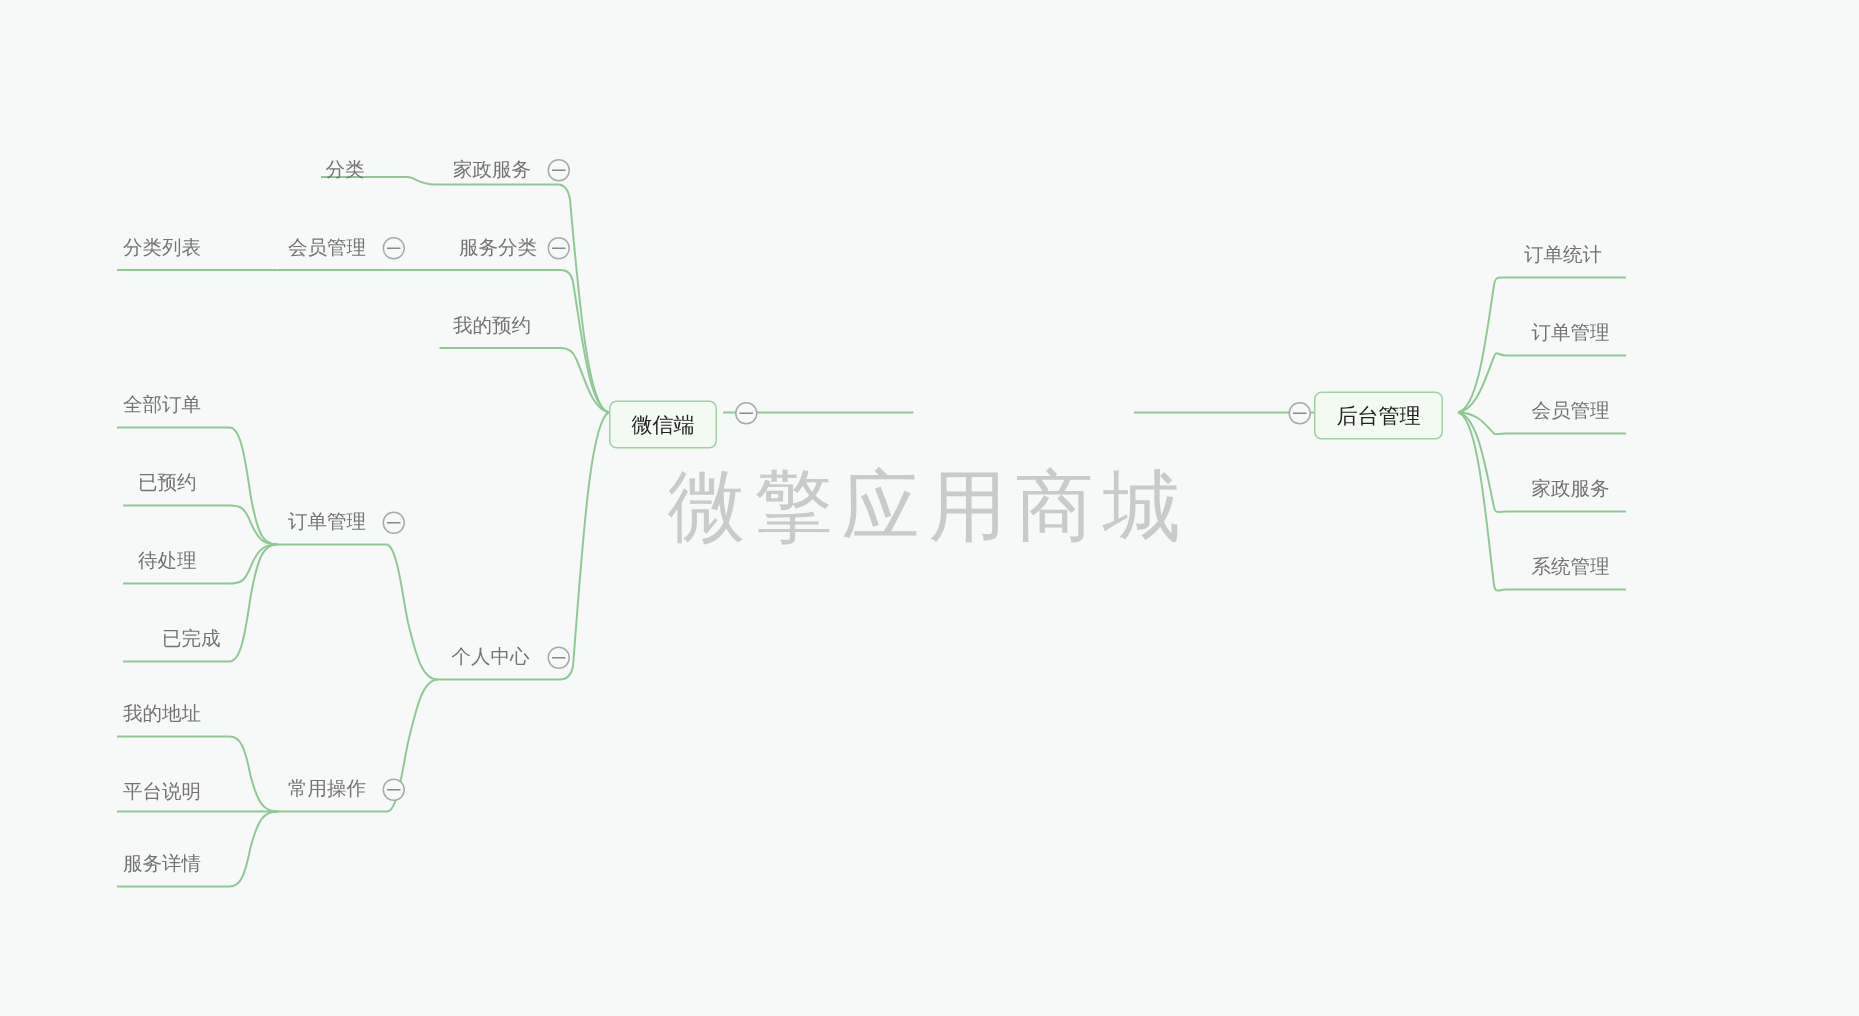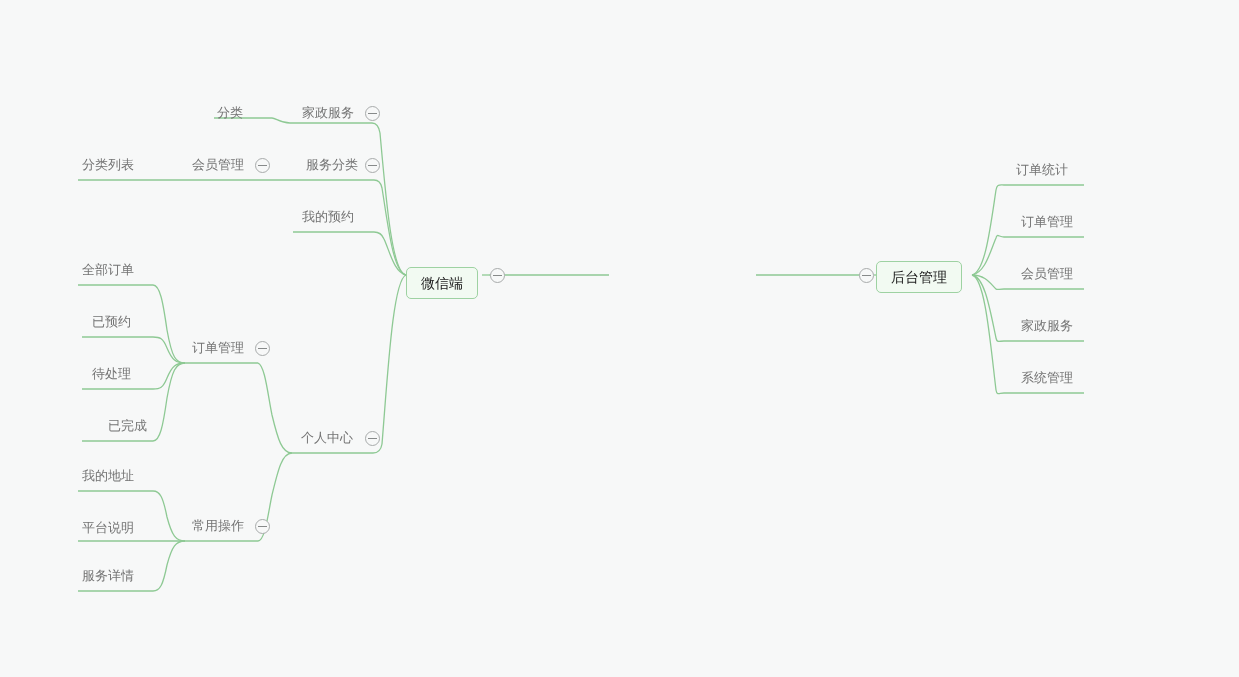--- a/index.html
+++ b/index.html
@@ -142,20 +142,21 @@
       <path d="M185,541 C176,541 172,546 167,565 C163,585 160,591 153,591 L78,591"></path>
 
       <path d="M972,275 C985,272 990,230 996,190 C997,184 999,185 1004,185 L1084,185"></path>
       <path d="M972,275 C985,273 990,252 996,238 C997,233 999,237 1004,237 L1084,237"></path>
       <path d="M972,275 C985,275 990,283 996,289 C997,290 999,289 1004,289 L1084,289"></path>
       <path d="M972,275 C985,277 990,310 996,338 C997,343 999,341 1004,341 L1084,341"></path>
       <path d="M972,275 C985,278 990,340 996,390 C997,396 999,393 1004,393 L1084,393"></path>
     </g>
   </svg>
 
+  <div class="watermark">微擎应用商城</div>
 
 
   <div class="node node-branch" style="left:406px; top:243px;margin-top:24px;">微信端</div>
   <div class="toggle" style="left:490px; top:268px;"></div>
 
   <div class="node node-branch" style="left:876px; top:261px;">后台管理</div>
   <div class="toggle" style="left:859px; top:268px;"></div>
 
   <div class="node node-plain" style="left:300px; top:106px;">家政服务</div>
   <div class="toggle" style="left:365px; top:106px;"></div>

